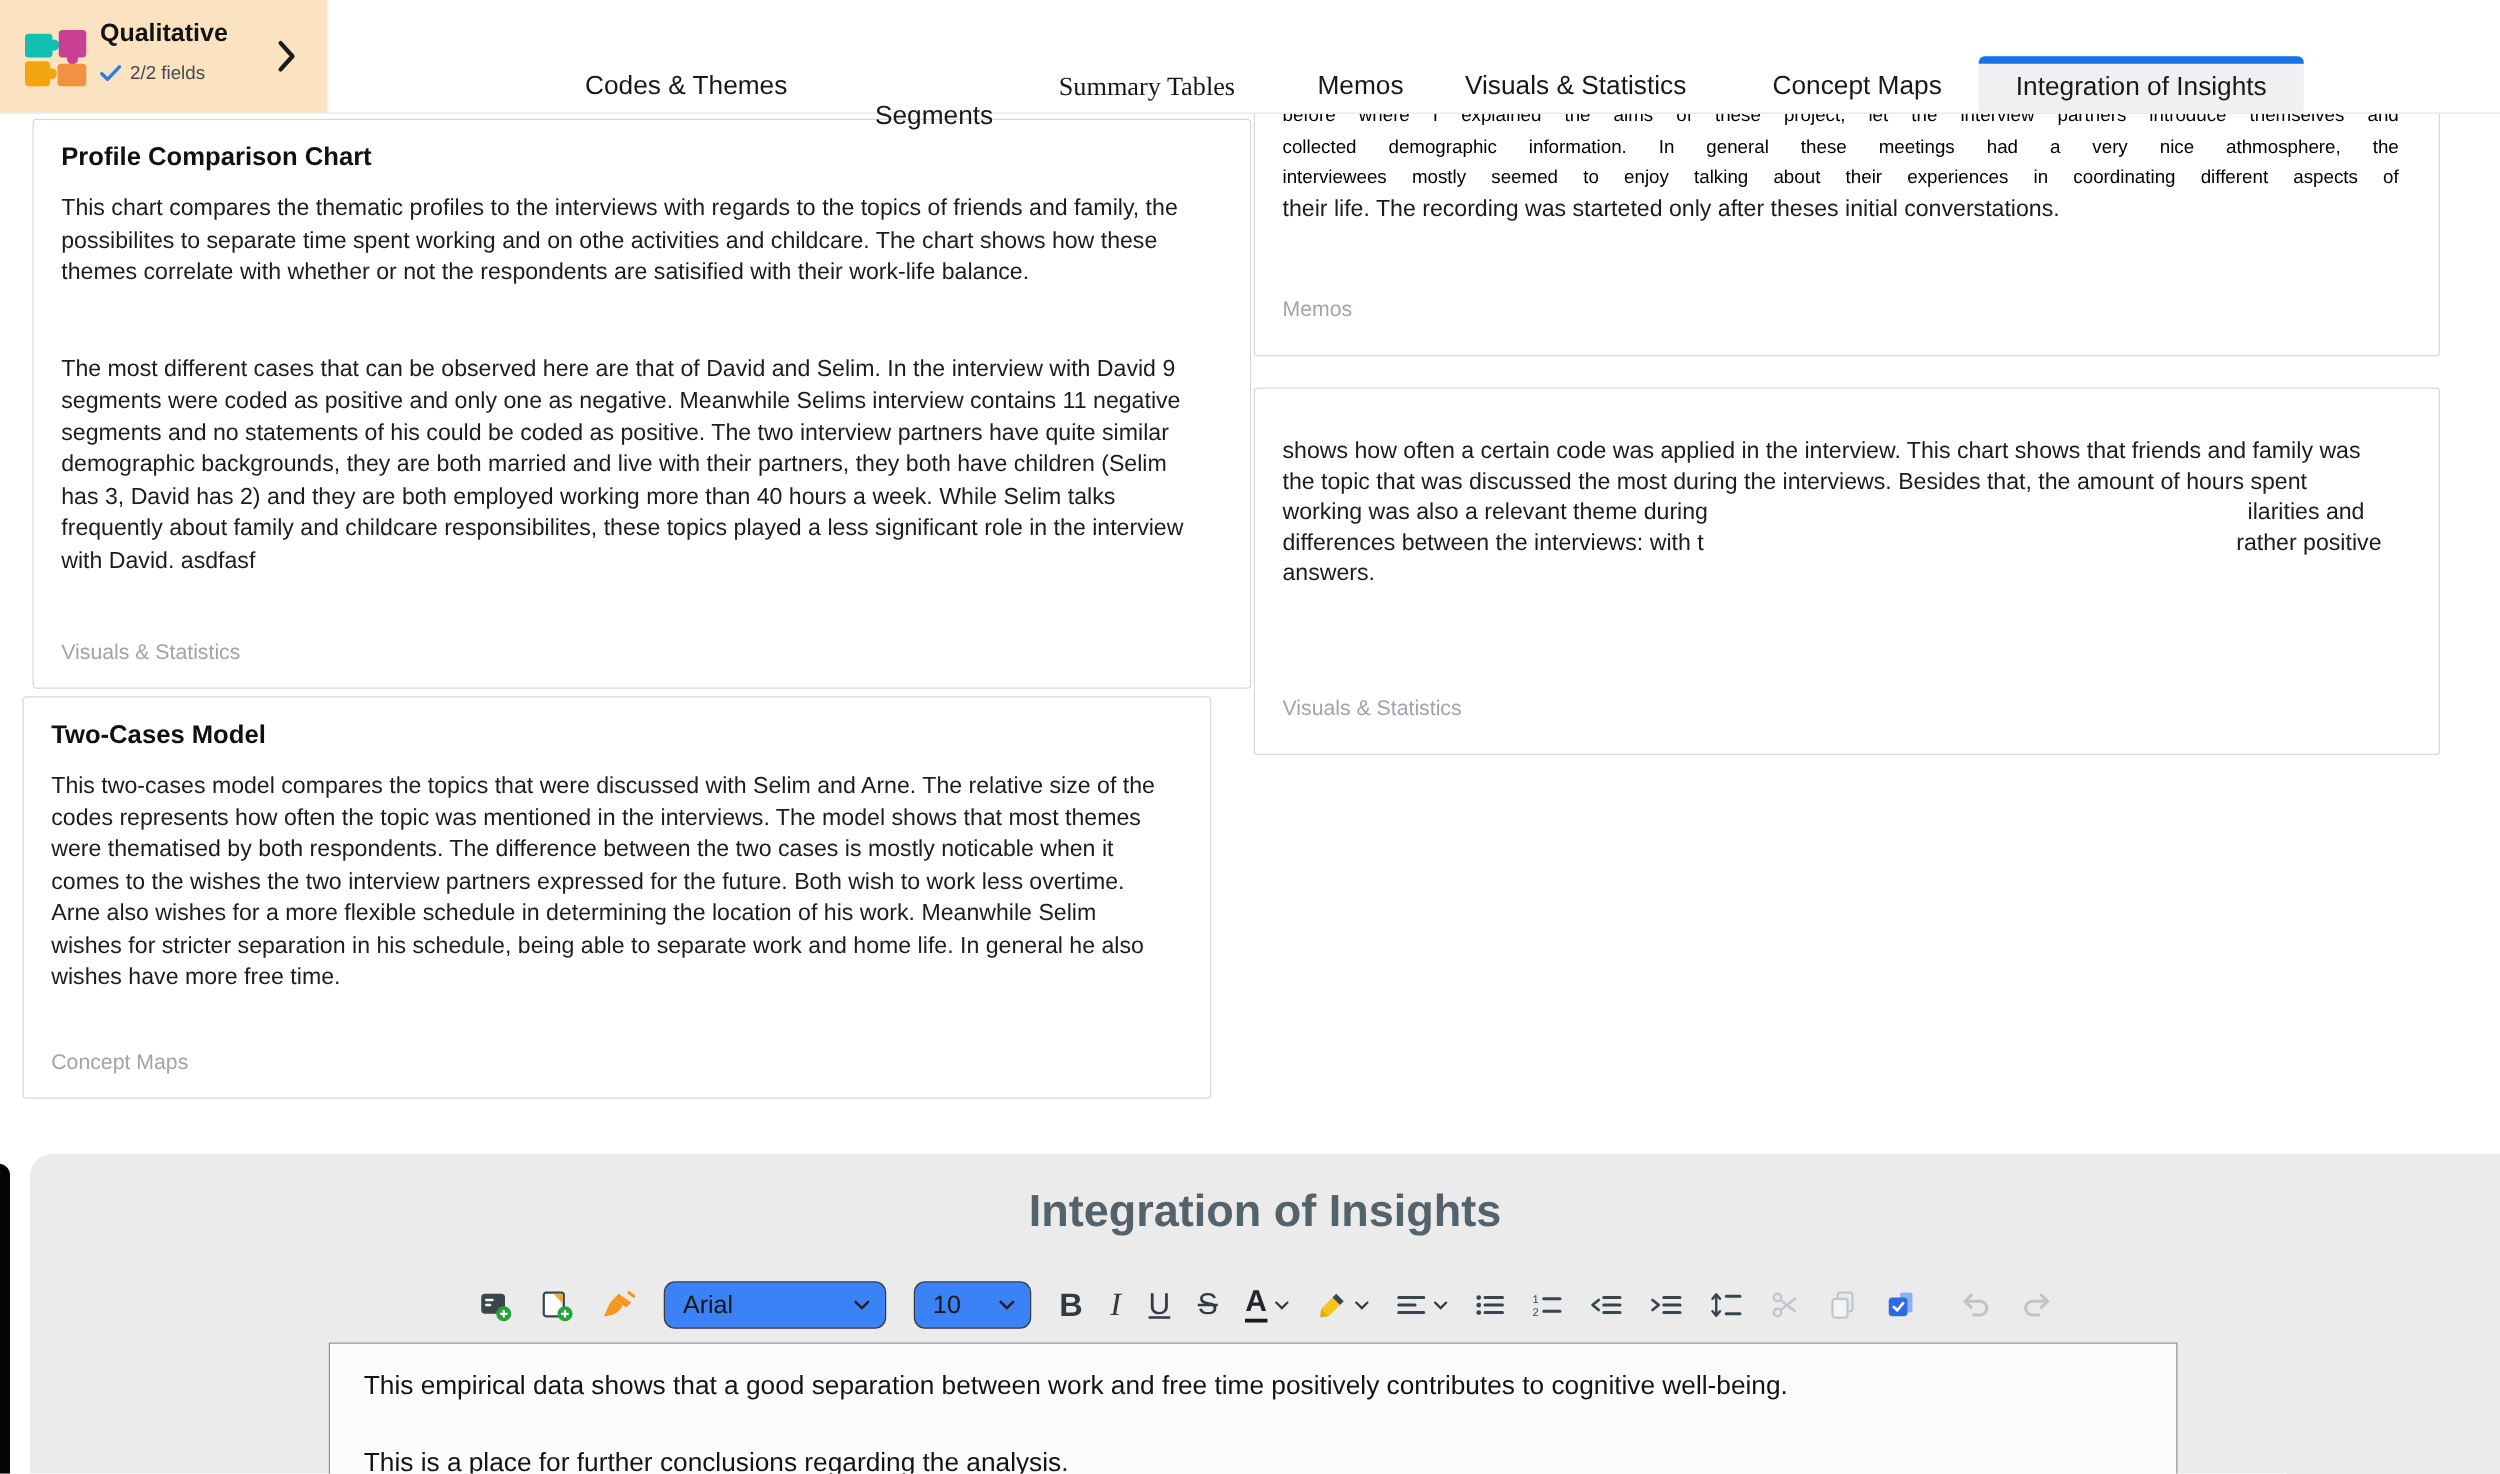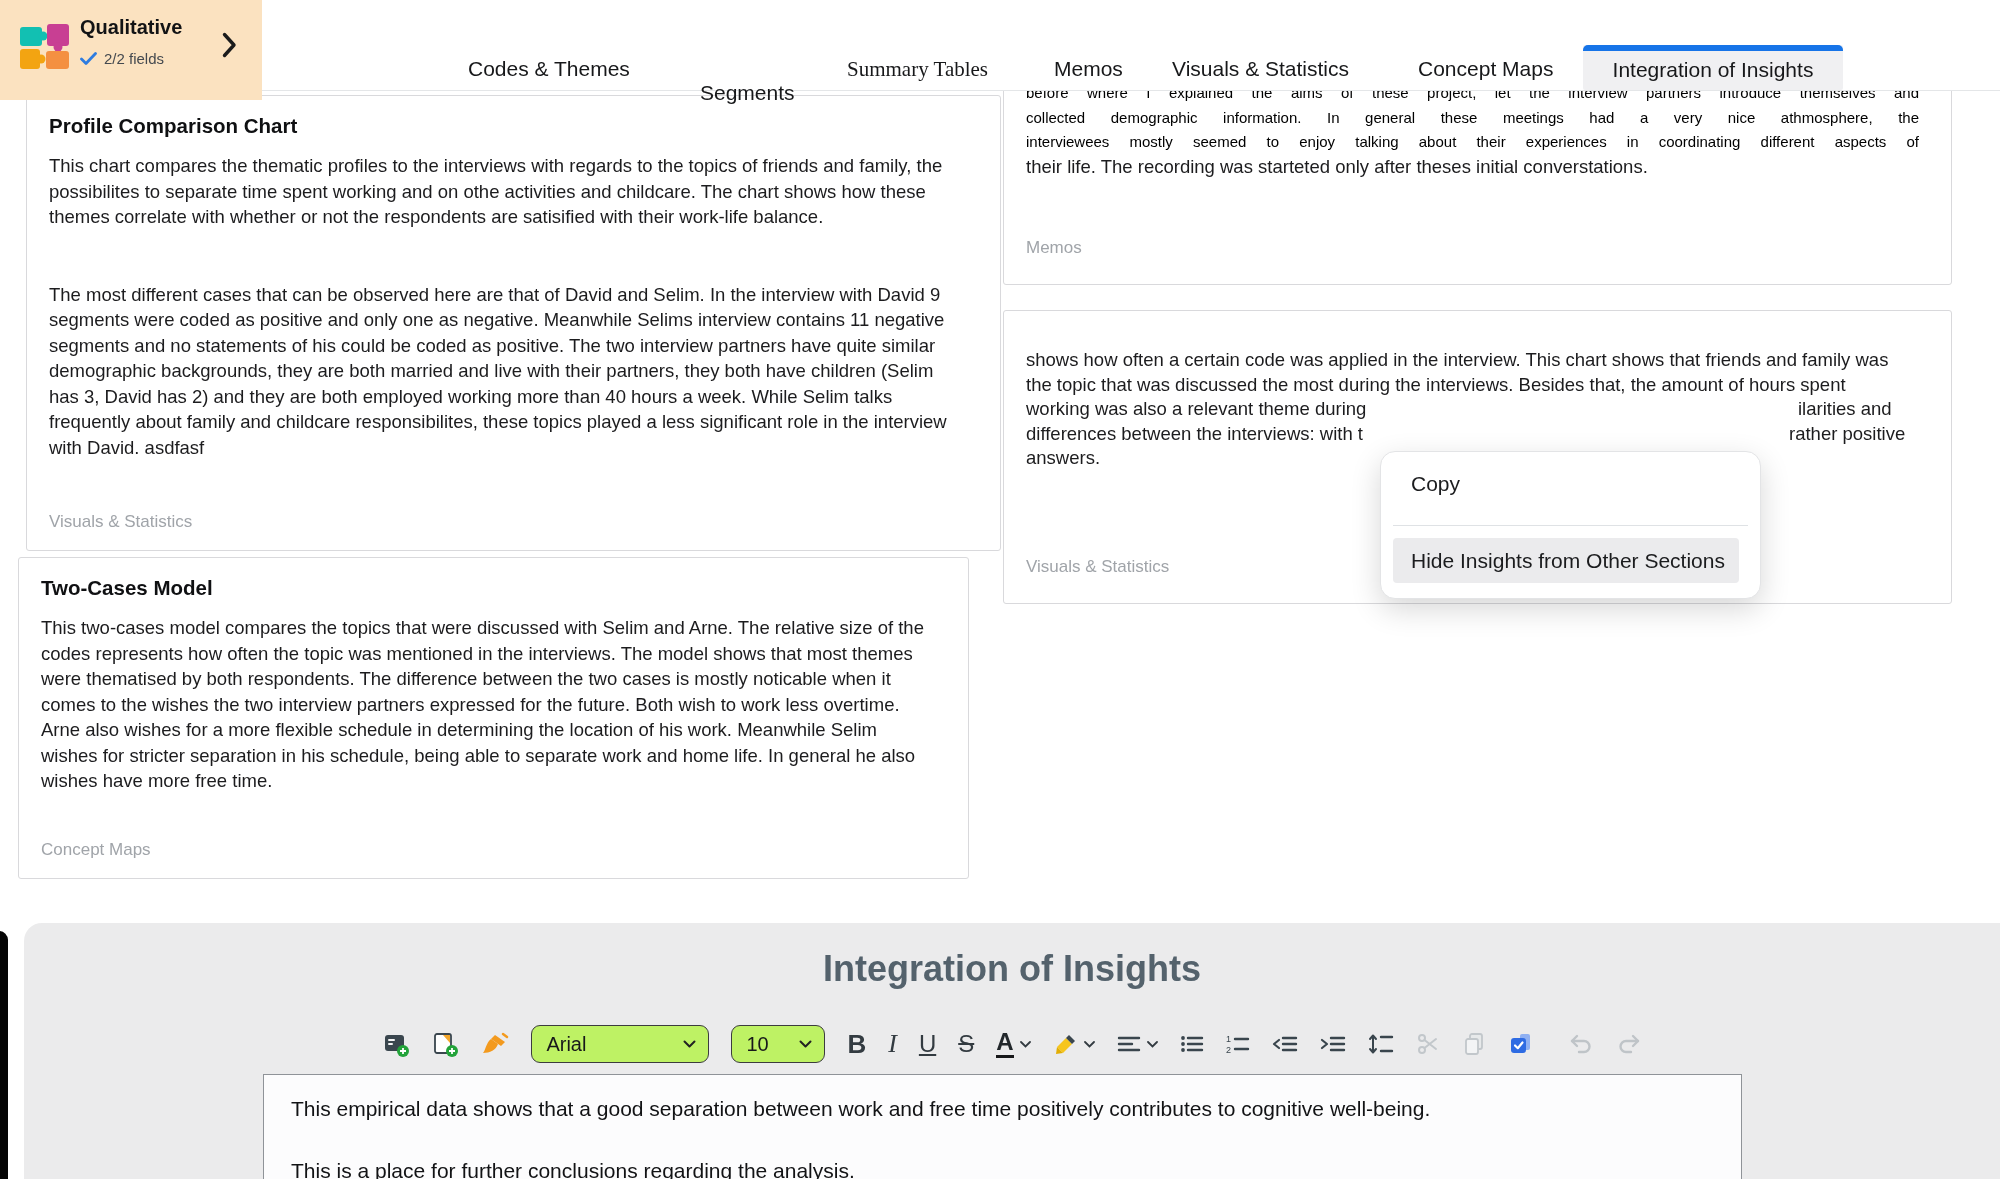--- a/index.html
+++ b/index.html
@@ -2,21 +2,21 @@
 <html><head>
 <meta charset="utf-8">
 <style>
   html,body{margin:0;padding:0;background:#fff;}
   .stage{position:relative;width:2000px;height:1179px;overflow:hidden;background:#fff;
          font-family:"Liberation Sans","DejaVu Sans",sans-serif;color:#1c1c1e;}
 
   
   .header{position:absolute;left:0;top:0;width:2000px;height:90px;background:#fff;
           border-bottom:1px solid #e4e6e8;z-index:20;}
-  .project-block{position:absolute;left:0;top:0;width:262px;height:100px;background:#fbe2c0;}
+  .project-block{position:absolute;left:0;top:0;width:262px;height:90px;background:#fbe2c0;}
   .logo{position:absolute;left:18px;top:22px;}
   .project-name{position:absolute;left:80px;top:16px;font-size:20px;font-weight:bold;color:#121315;}
   .fields-row{position:absolute;left:80px;top:50px;display:flex;align-items:center;gap:7px;}
   .fields-label{font-size:15px;color:#44494f;}
   .proj-chevron{position:absolute;left:222px;top:32px;}
 
   .tab{position:absolute;top:57px;font-size:21px;color:#17181a;white-space:nowrap;cursor:default;}
   .tab-active-block{position:absolute;left:1583px;top:45px;width:260px;height:45px;background:#f0f0f2;
                     display:flex;align-items:center;justify-content:center;border-radius:2px;}
   .tab-active-bar{position:absolute;left:0;top:0;width:100%;height:6px;background:#1674e8;
@@ -68,21 +68,21 @@
   .toolbar{position:absolute;left:0;top:100px;width:100%;display:flex;align-items:center;
            justify-content:center;gap:22px;height:42px;}
   .tbi{display:flex;align-items:center;justify-content:center;cursor:default;}
   .tb-letter{font-size:26px;font-weight:bold;color:#333b41;line-height:1;}
   .tb-italic{font-family:"Liberation Serif","DejaVu Serif",serif;font-style:italic;font-weight:500;
              font-size:26px;color:#333b41;line-height:1;}
   .tb-underline{font-size:24px;color:#333b41;text-decoration:underline;line-height:1;}
   .tb-strike{font-size:24px;color:#333b41;text-decoration:line-through;line-height:1;}
   .tb-colorA{font-size:24px;font-weight:bold;color:#22272b;line-height:1;border-bottom:3.5px solid #17181a;
              padding-bottom:1px;}
-  .tb-select{display:flex;align-items:center;justify-content:space-between;background:#bef264;
+  .tb-select{display:flex;align-items:center;justify-content:space-between;background:#3b82f6;
              border:1.6px solid #3c3c3e;border-radius:9px;height:36px;padding:0 12px 0 14px;
              font-size:20px;color:#17181a;}
   .tb-select.font{width:150px;}
   .tb-select.size{width:66px;}
   .with-chev{gap:6px;}
   .undo-gap{margin-left:14px;}
 
   .editor{position:absolute;left:239px;top:151px;width:1477px;height:120px;background:#fcfcfd;
           border:1px solid #8f9398;}
   .editor p{margin:0;padding:0;font-size:21px;line-height:27px;color:#121315;}
@@ -289,27 +289,20 @@
         </svg>
       </div>
     </div>
 
     <div class="editor">
       <p class="p1">This empirical data shows that a good separation between work and free time positively contributes to cognitive well-being.</p>
       <p class="p2">This is a place for further conclusions regarding the analysis.</p>
     </div>
   </div>
 
-  <div class="ctx-menu">
-    <div class="ctx-copy">Copy</div>
-    <div class="ctx-divider"></div>
-    <div class="ctx-hide">
-      <span>Hide Insights from Other Sections</span>
-    </div>
-  </div>
 
   <div class="header">
     <div class="project-block">
       <svg class="logo" width="54" height="50" viewBox="0 0 54 50">
         <rect x="2" y="5" width="22" height="19" rx="3" fill="#12c0b2"></rect>
         <circle cx="25" cy="14" r="4.5" fill="#12c0b2"></circle>
         <rect x="29" y="2" width="22" height="22" rx="3" fill="#c83f93"></rect>
         <circle cx="40" cy="25" r="4.5" fill="#c83f93"></circle>
         <rect x="2" y="27" width="20" height="20" rx="3" fill="#f3a411"></rect>
         <circle cx="23" cy="37" r="4.5" fill="#f3a411"></circle>

